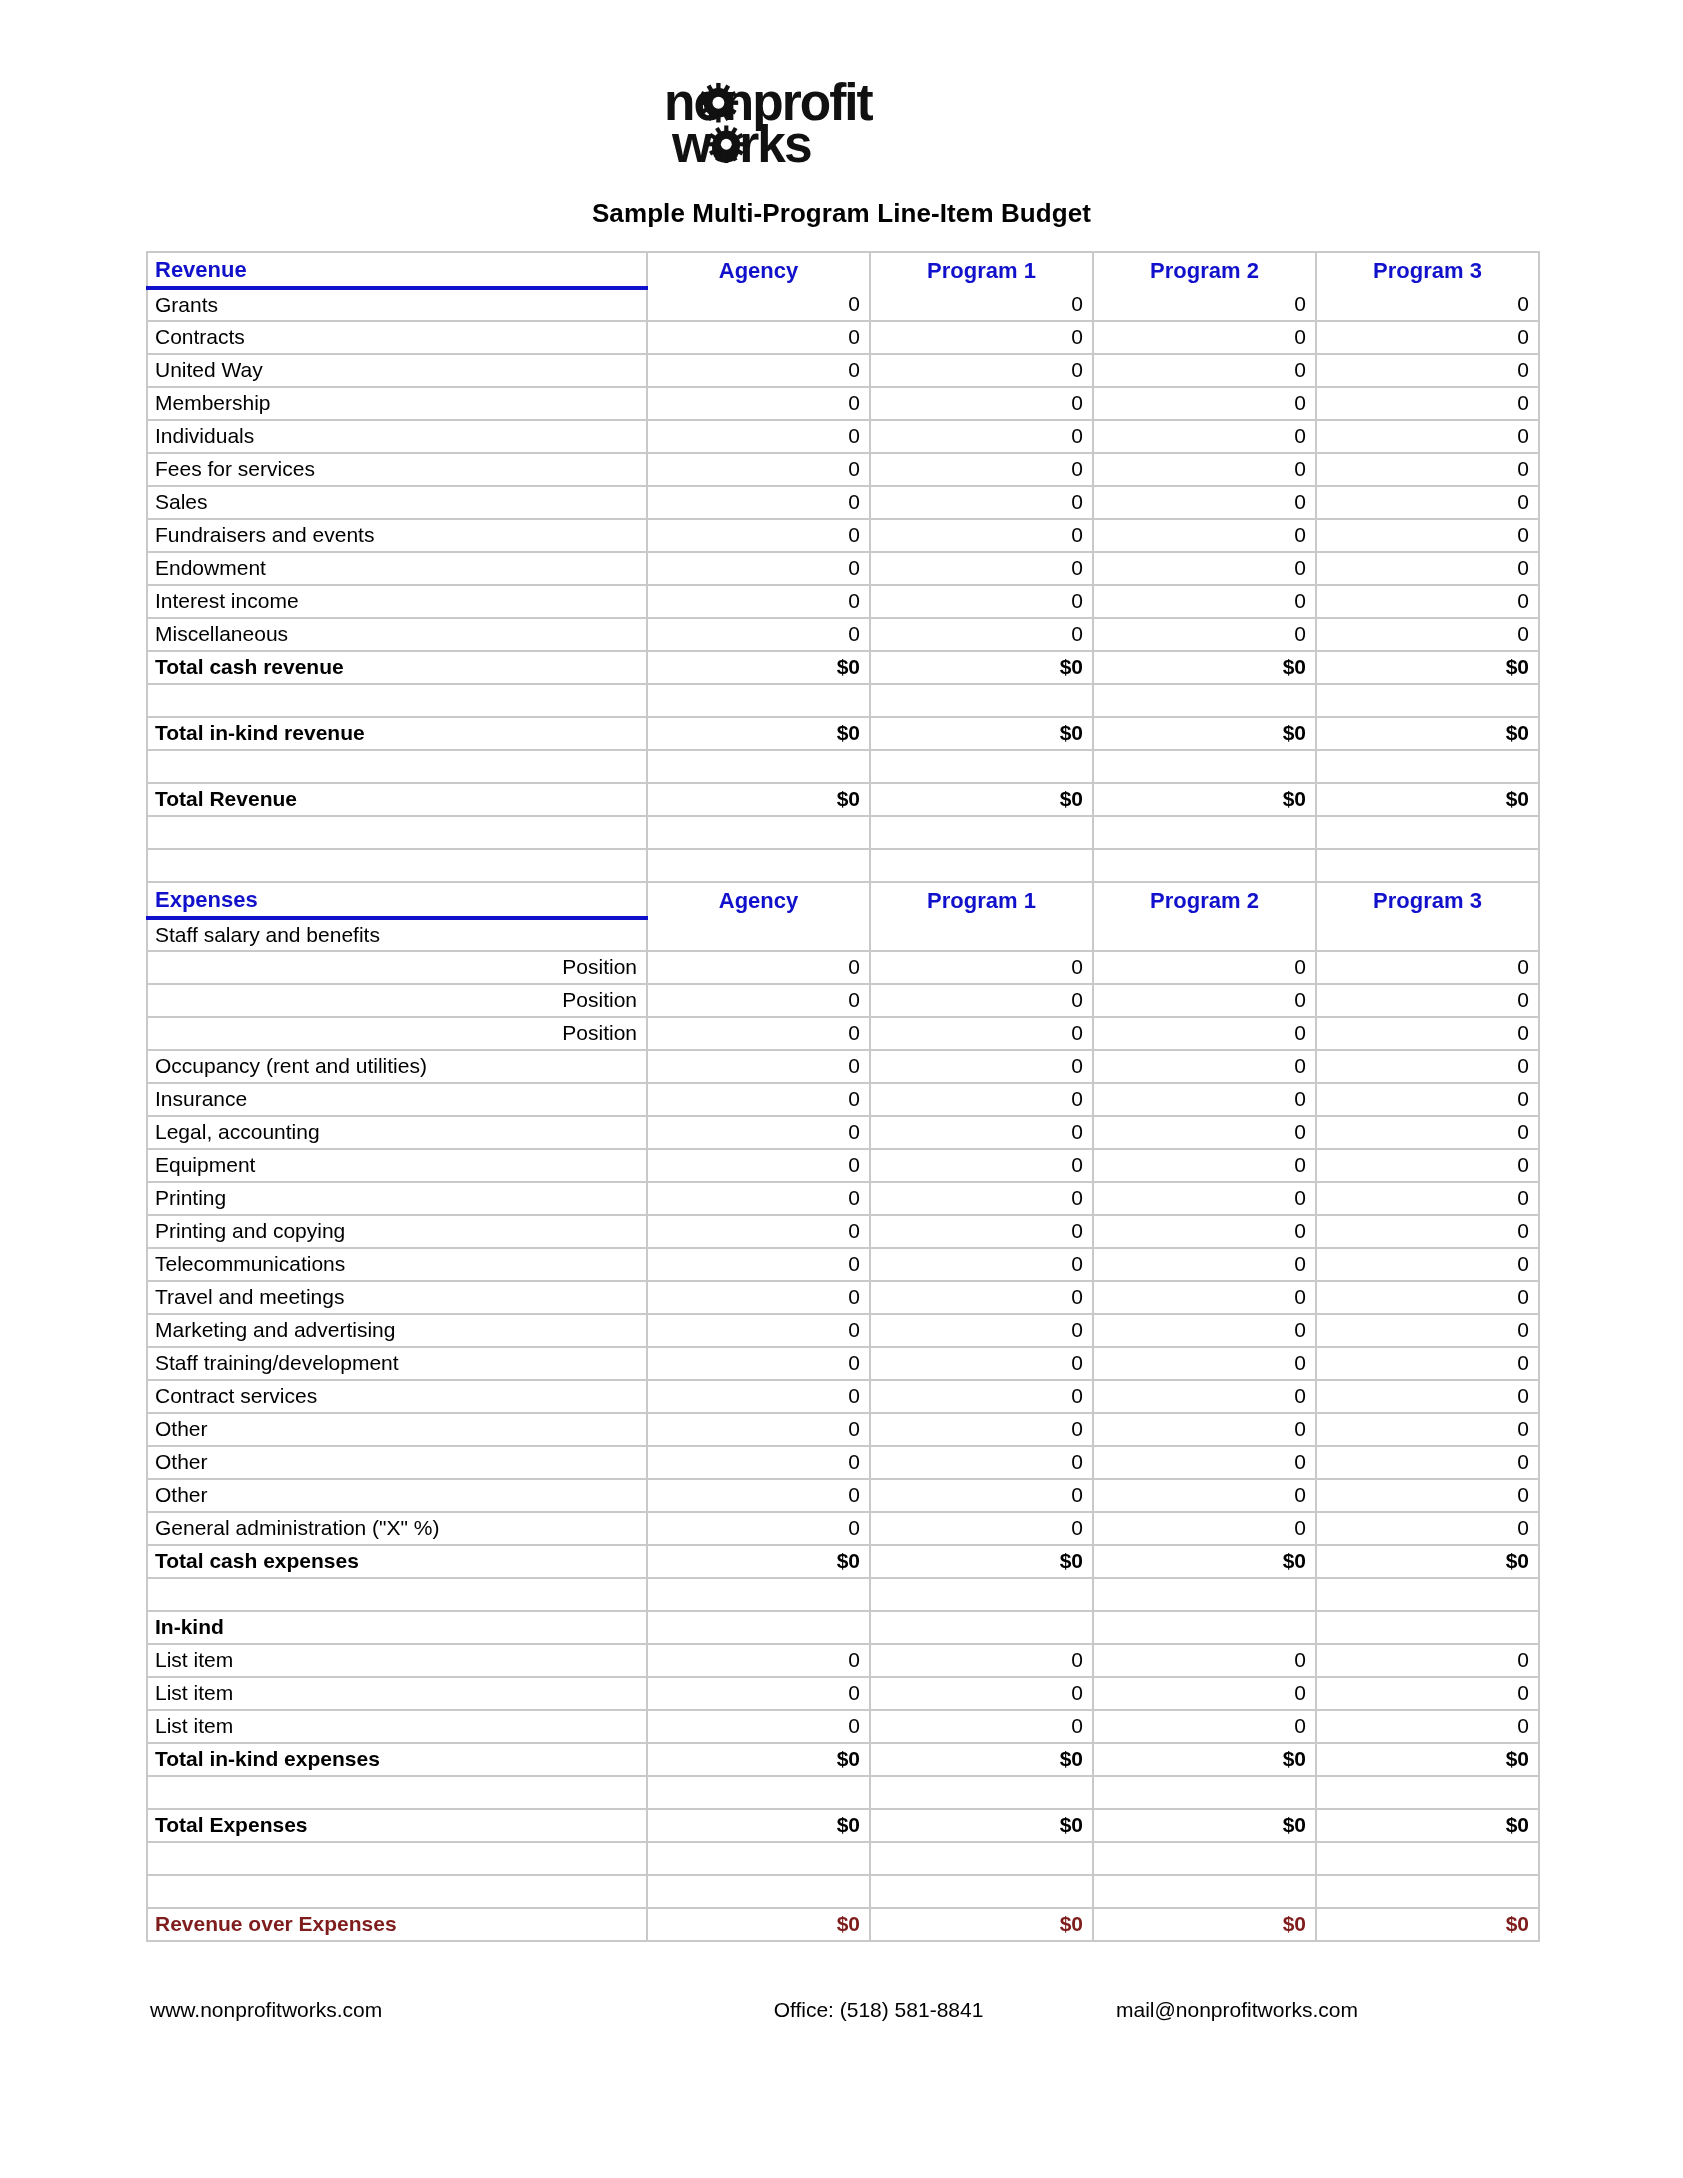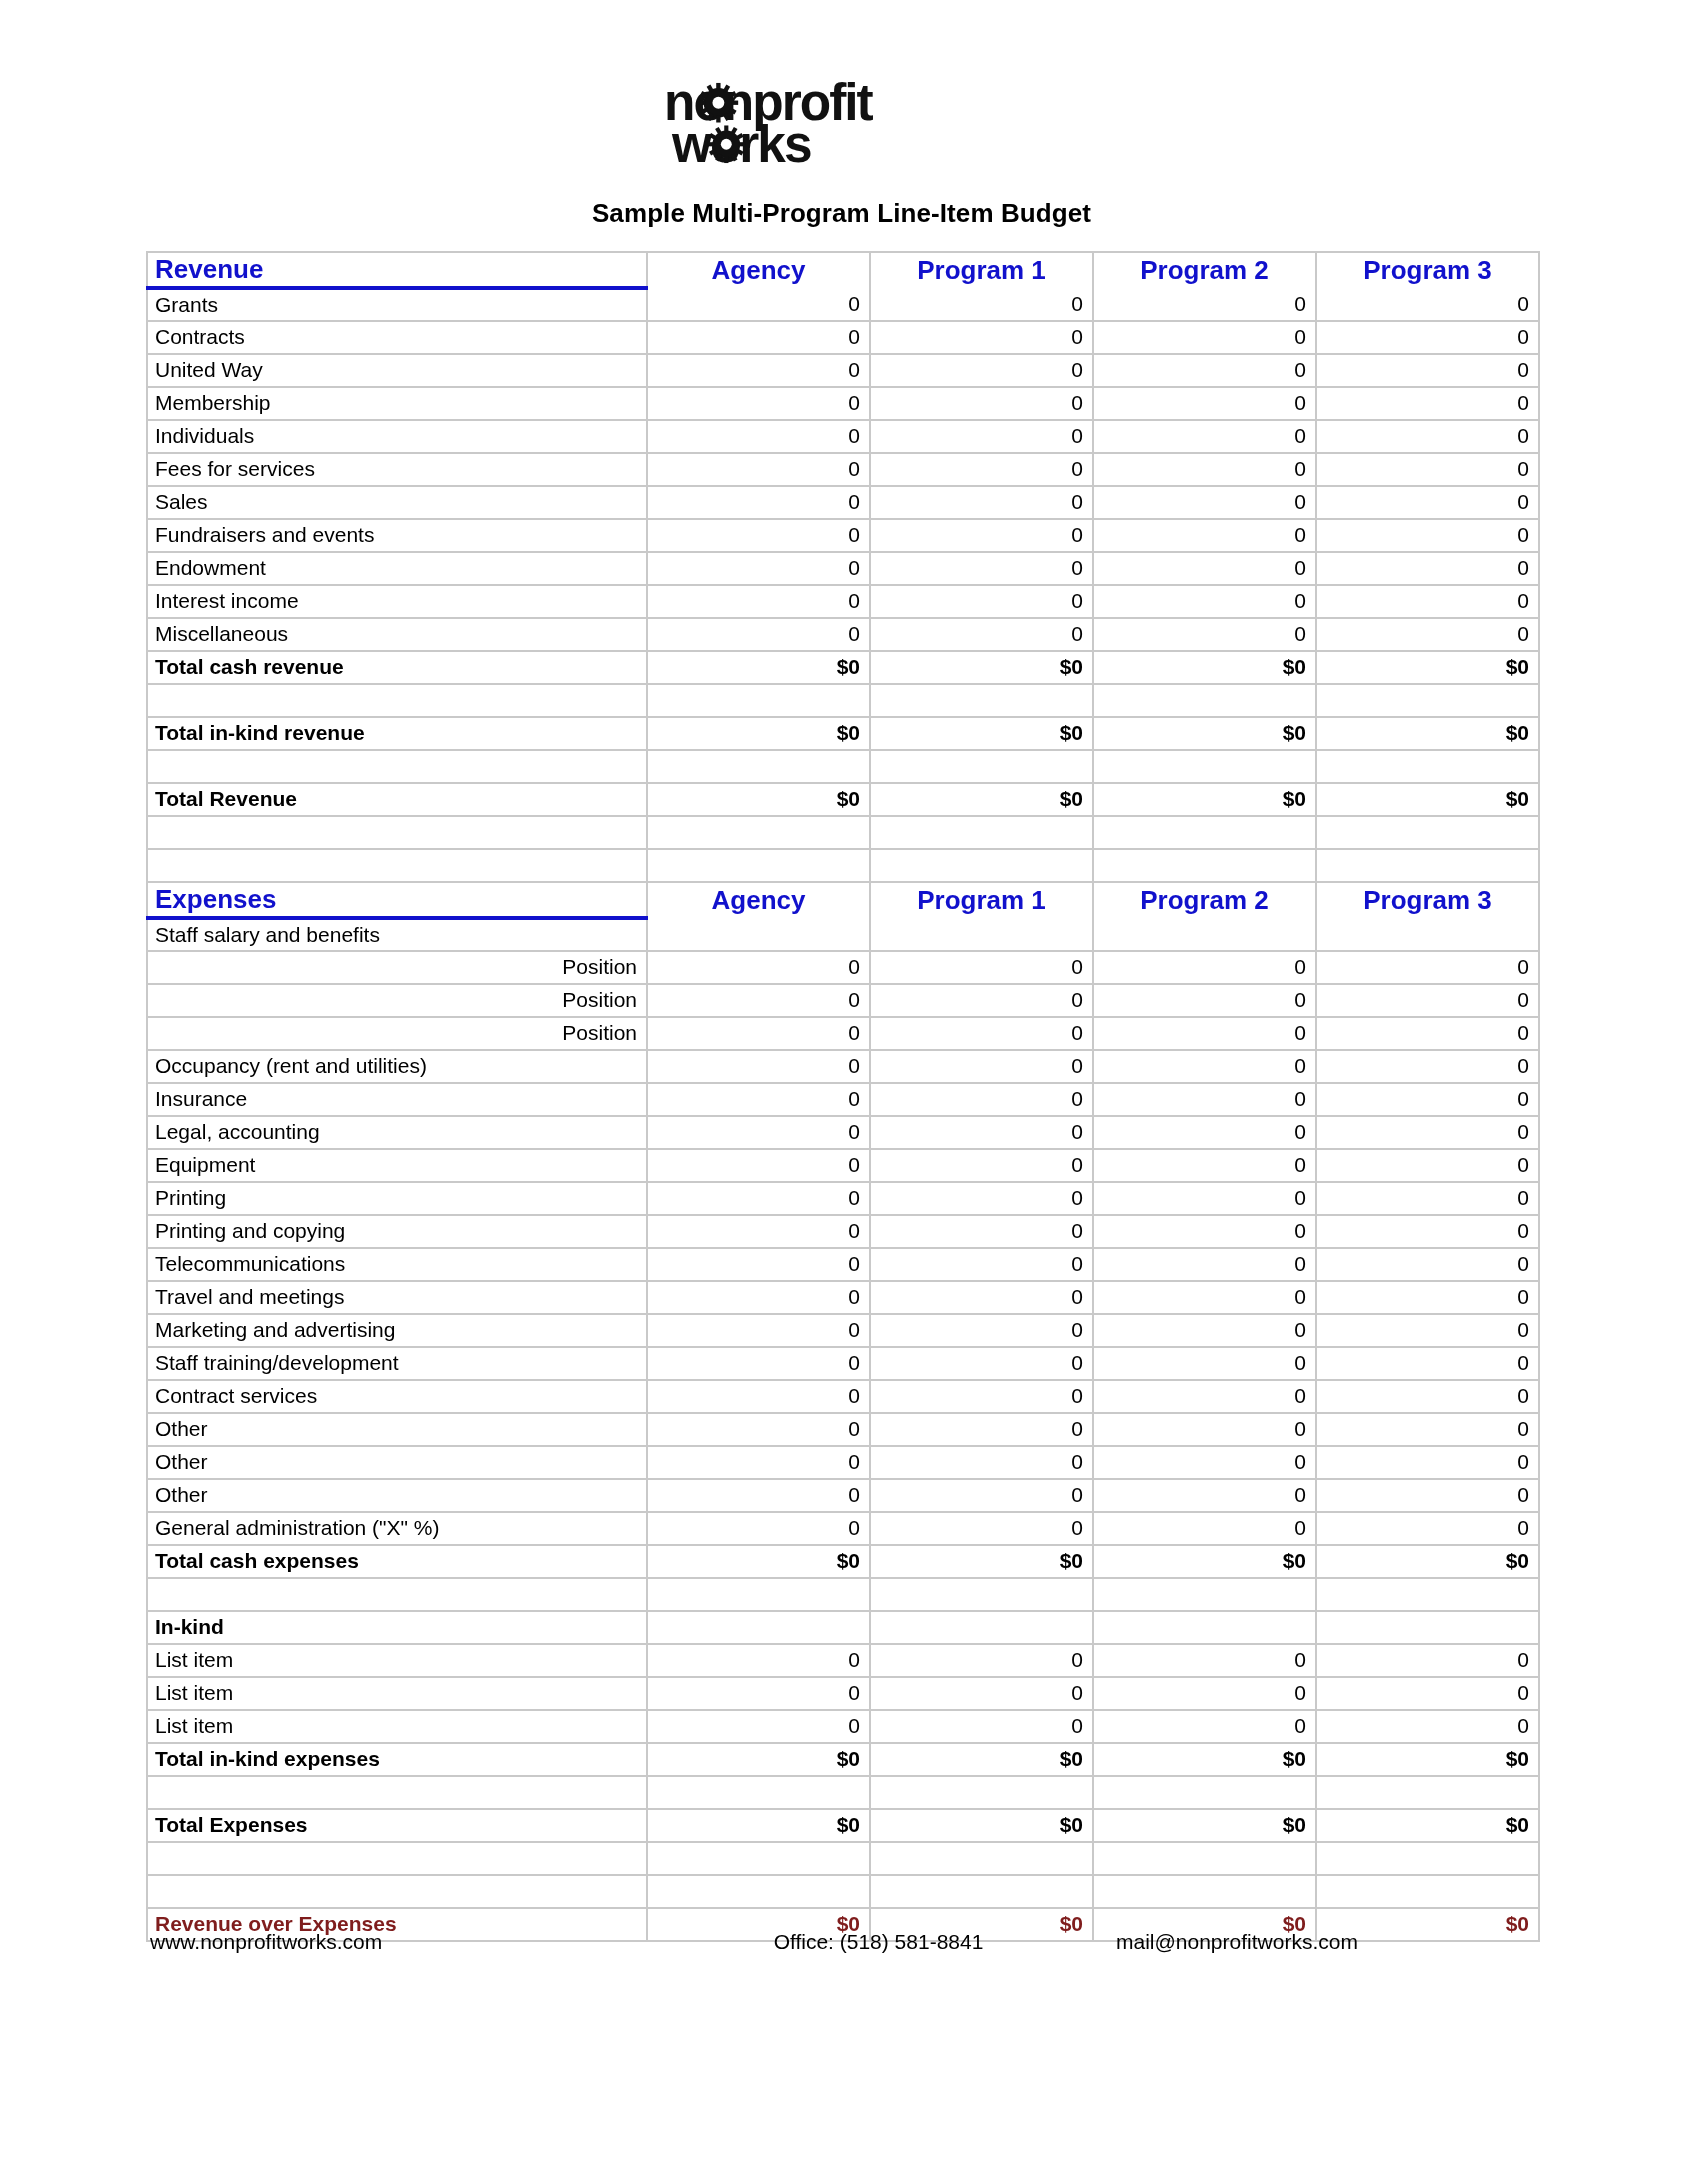--- a/index.html
+++ b/index.html
@@ -85,21 +85,21 @@
     text-align: right;
     padding-right: 9px;
   }
 
   
   tr.section-head td {
     color: #1111cc;
     font-weight: bold;
     border-bottom: none;
     height: 36px;
-    font-size: 26px;
+    font-size: 22px;
   }
   tr.section-head td.head-label {
     border-bottom: 4px solid #1111cc;
   }
   tr.section-head td.head-col {
     text-align: center;
     padding-right: 0;
   }
   
   tr.section-head td {
@@ -116,21 +116,21 @@
   
   tr.final td {
     color: #7f1d1d;
     font-weight: bold;
   }
 
   
   .footer {
     position: absolute;
     left: 0; right: 0;
-    top: 1930px;
+    top: 1998px;
     display: flex;
     width: 1391px;
     margin: 0 auto;
     font-size: 21px;
     color: #000;
   }
   .footer .f-left   { width: 495px; text-align: left; padding-left: 4px; }
   .footer .f-center { width: 475px; text-align: center; }
   .footer .f-right  { width: 421px; padding-right: 2px; }
 </style>

